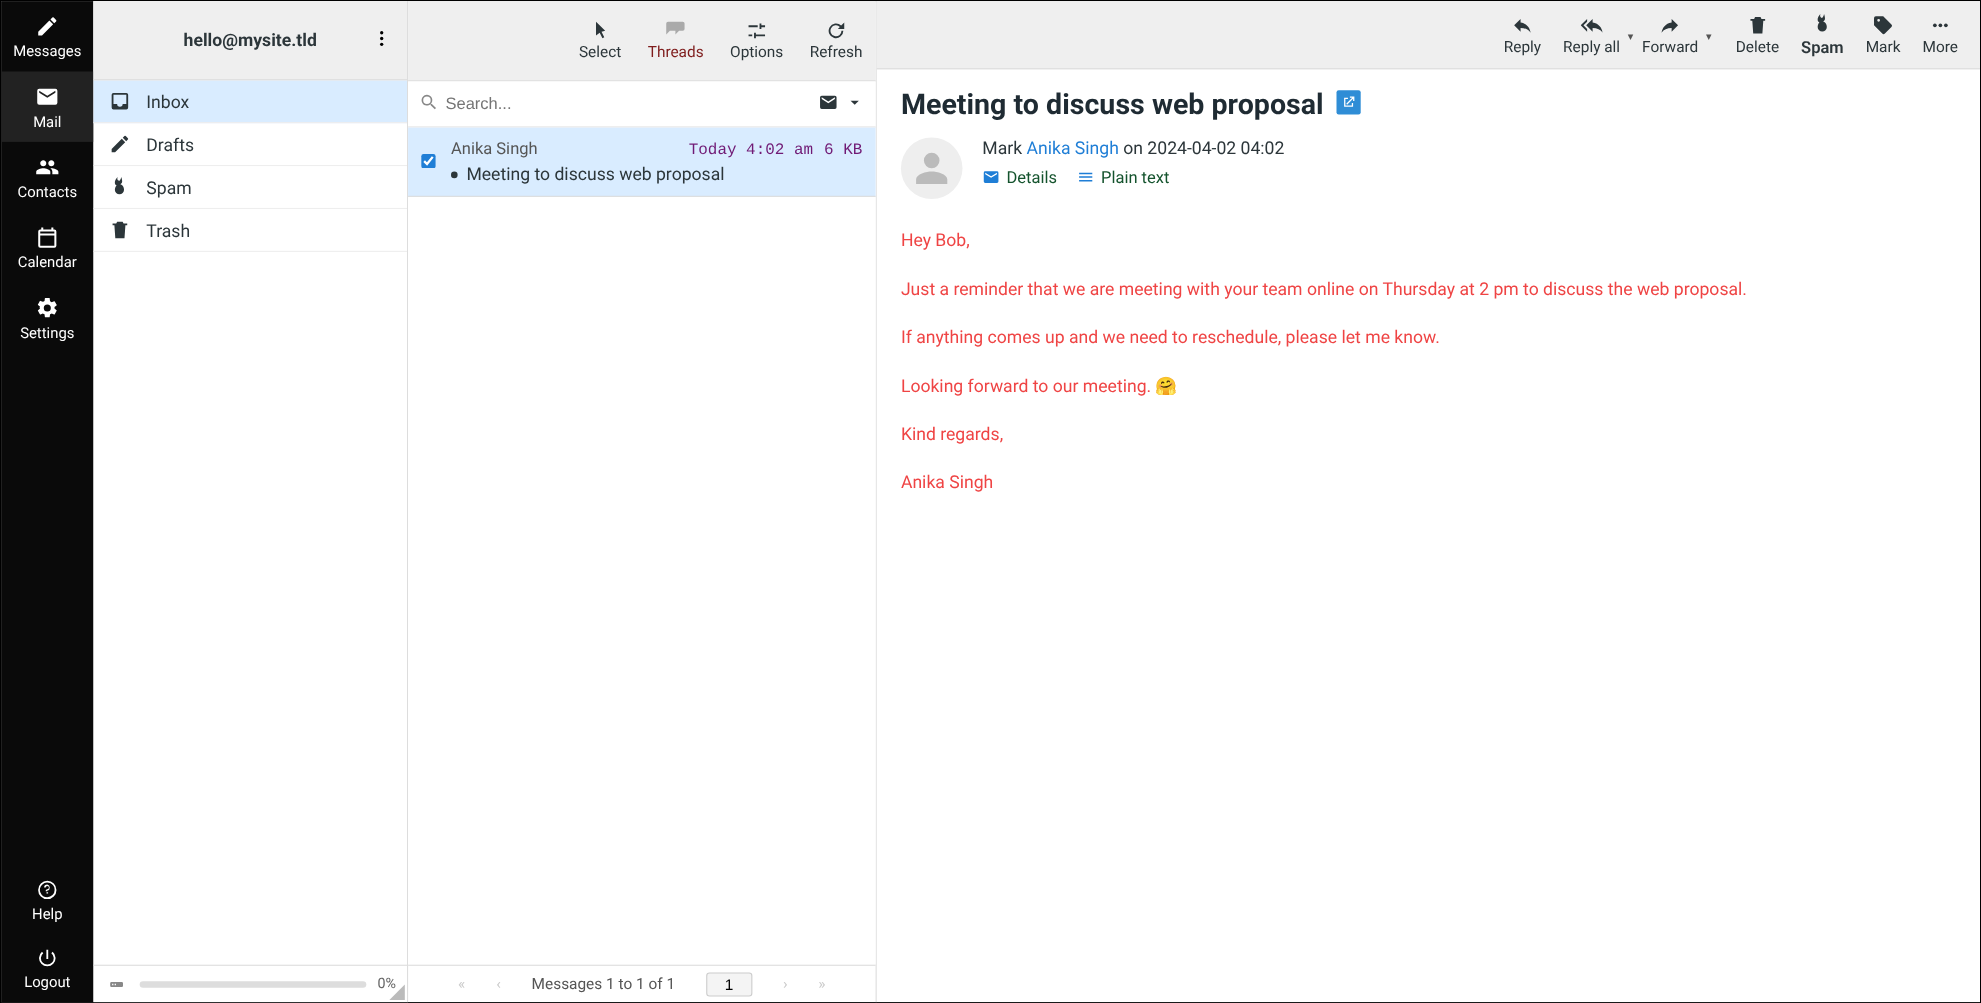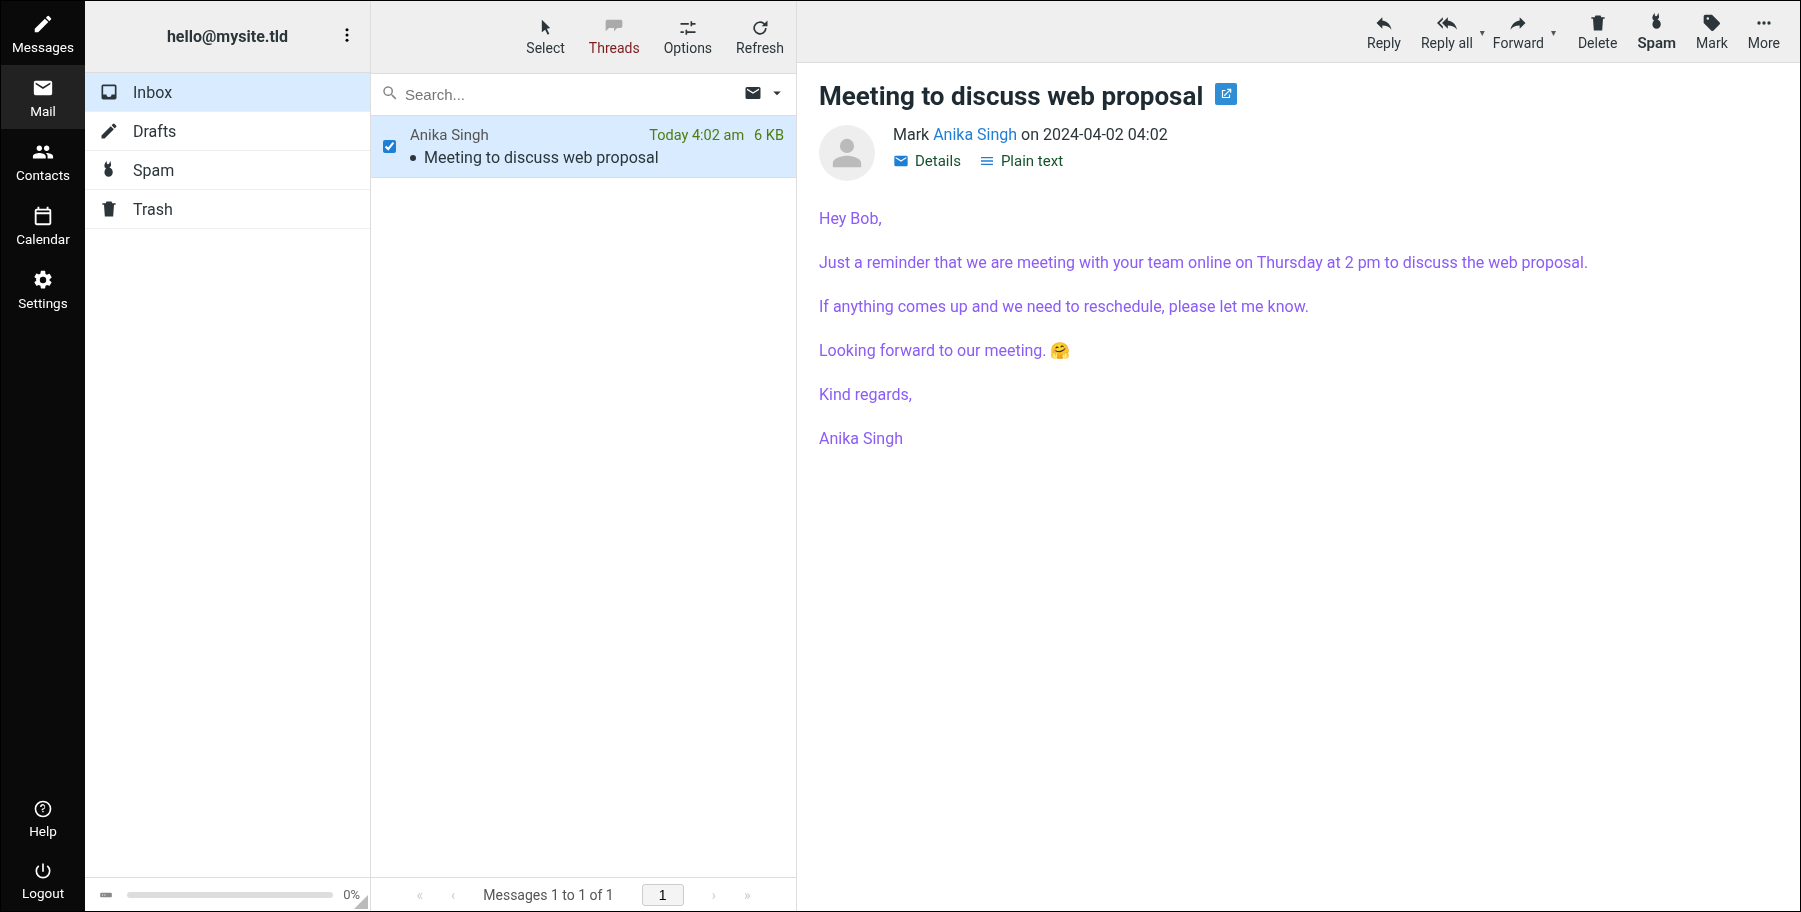--- a/index.html
+++ b/index.html
@@ -36,21 +36,21 @@
 .searchbar .sicon svg { width: 18px; height: 18px; fill: #888; }
 .searchbar .righticons { display: flex; gap: 6px; align-items: center; }
 .searchbar .righticons svg { width: 18px; height: 18px; fill: #2c363a; }
 
 .messagelist { flex: 1; background: #fff; }
 .msgrow { display: flex; align-items: flex-start; padding: 10px 12px; background: #d9ecff; border-bottom: 1px solid #ddd; cursor: pointer; }
 .msgrow input[type=checkbox] { margin-top: 14px; margin-right: 14px; accent-color: #1f7ed6; }
 .msgcontent { flex: 1; }
 .msgtop { display: flex; justify-content: space-between; align-items: baseline; }
 .msgfrom { color: #555; font-size: 15px; }
-.msgmeta { color: #4d7c0f; font-size: 14.5px; display: flex; gap: 10px; }
+.msgmeta { color: #701a75; font-size: 14.5px; display: flex; gap: 10px; font-family: Liberation Mono, monospace; }
 .msgsubj { display: flex; align-items: center; gap: 8px; font-size: 16px; margin-top: 4px; color: #2c363a; }
 .dot { width: 6px; height: 6px; background: #2c363a; border-radius: 50%; }
 
 .pager { height: 34px; border-top: 1px solid #ddd; display: flex; align-items: center; justify-content: center; gap: 28px; font-size: 14px; color: #555; }
 .pager .pgbtn { cursor: pointer; }
 .pager .pgbtn.disabled { color: #ccc; }
 .pager input { width: 42px; text-align: center; border: 1px solid #ccc; border-radius: 3px; height: 22px; background: #f4f4f4; font-size: 14px; }
 
 .col-content { flex: 1; display: flex; flex-direction: column; min-width: 0; }
 .content-toolbar { height: 62px; background: #efefef; border-bottom: 1px solid #ddd; display: flex; align-items: stretch; justify-content: flex-end; padding-right: 10px; }
@@ -63,21 +63,21 @@
 .extlink { display: inline-flex; width: 22px; height: 22px; background: #2f8dd6; margin-left: 8px; vertical-align: 4px; align-items: center; justify-content: center; border-radius: 2px; }
 .extlink svg { width: 14px; height: 14px; fill: #fff; }
 .headerblock { display: flex; gap: 18px; margin-top: 14px; align-items: flex-start; }
 .avatar { width: 56px; height: 56px; border-radius: 50%; background: #eee; display: flex; align-items: center; justify-content: center; }
 .avatar svg { width: 34px; height: 34px; fill: #bbb; }
 .metatext { font-size: 16px; color: #2c363a; }
 .metatext a { color: #1f7ed6; text-decoration: none; }
 .metalinks { margin-top: 8px; display: flex; gap: 18px; }
 .metalink { display: inline-flex; align-items: center; gap: 6px; color: #14532d; font-size: 15px; cursor: pointer; }
 .metalink svg { width: 16px; height: 16px; fill: #1f7ed6; }
-.bodytext { margin-top: 26px; font-size: 16px; line-height: 1.5; color: #8b5cf6; }
+.bodytext { margin-top: 26px; font-size: 16px; line-height: 1.5; color: #ef4444; }
 .bodytext p { margin-bottom: 20px; }
 </style>
 </head>
 <body>
 
 <div class="app">
 
   <div class="leftnav">
     <div class="navitem">
       <svg viewBox="0 0 24 24" width="22" height="22">

